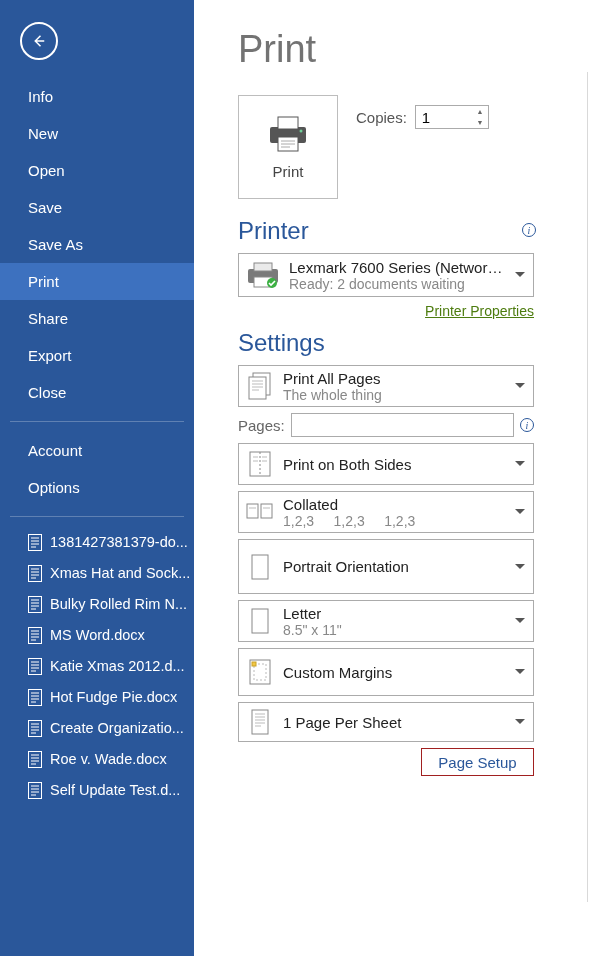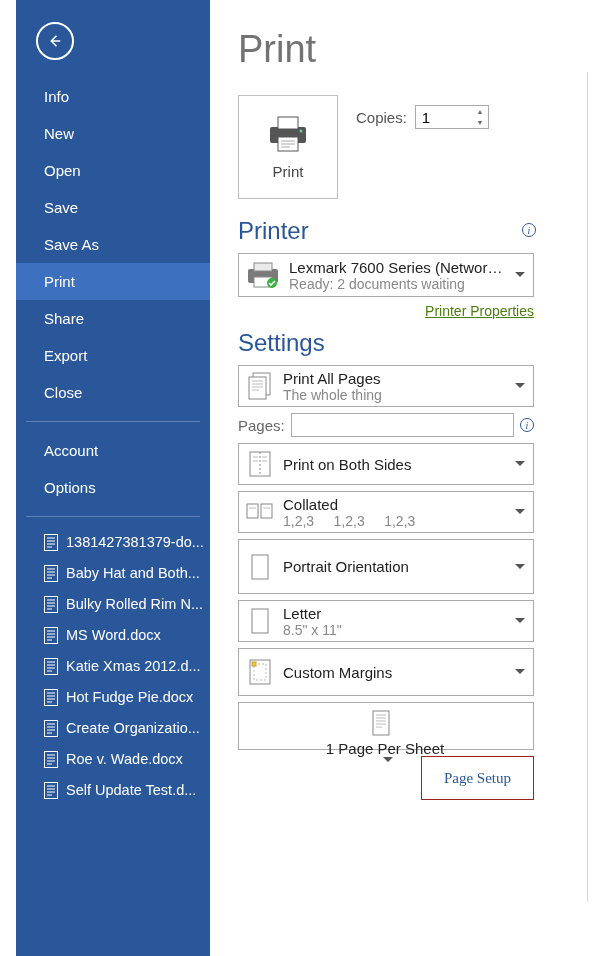--- a/index.html
+++ b/index.html
@@ -6,21 +6,21 @@
   body {
     font-family: "Segoe UI", Tahoma, sans-serif;
     background: #fff;
     width: 592px;
     height: 956px;
     overflow: hidden;
     position: relative;
   }
   .sidebar {
     position: absolute;
-    left: 16px; top: 0;
+    left: 0; top: 0;
     width: 194px;
     height: 956px;
     background: #2a579a;
     color: #fff;
     font-size: 15px;
   }
   .back-btn {
     width: 38px; height: 38px;
     border: 2px solid #fff;
     border-radius: 50%;
@@ -206,28 +206,27 @@
     color: #2a579a;
     font-size: 10px;
     text-align: center;
     line-height: 13px;
     font-style: italic;
     font-family: serif;
     cursor: pointer;
   }
   .page-setup-box {
     width: 113px;
-    height: 44px;
+    height: 28px;
     border: 1.5px solid #a12020;
     margin-left: 183px;
     margin-top: 2px;
     display: flex;
     align-items: center;
     justify-content: center;
-    font-family: Liberation Serif, serif;
   }
   .page-setup-box span {
     font-size: 15px;
     color: #2a579a;
     cursor: pointer;
   }
   .right-edge {
     position: absolute;
     right: 4px;
     top: 72px;
@@ -270,21 +269,21 @@
     <span>1381427381379-do...</span>
   </div>
   <div class="recent-item">
     <svg class="doc-icon" viewBox="0 0 14 17">
         <rect x="0.5" y="0.5" width="13" height="16" fill="none" stroke="#fff"></rect>
         <line x1="3" y1="4" x2="11" y2="4" stroke="#fff"></line>
         <line x1="3" y1="7" x2="11" y2="7" stroke="#fff"></line>
         <line x1="3" y1="10" x2="11" y2="10" stroke="#fff"></line>
         <line x1="3" y1="13" x2="8" y2="13" stroke="#fff"></line>
       </svg>
-    <span>Baby Hat and Both...</span>
+    <span>Xmas Hat and Sock...</span>
   </div>
   <div class="recent-item">
     <svg class="doc-icon" viewBox="0 0 14 17">
         <rect x="0.5" y="0.5" width="13" height="16" fill="none" stroke="#fff"></rect>
         <line x1="3" y1="4" x2="11" y2="4" stroke="#fff"></line>
         <line x1="3" y1="7" x2="11" y2="7" stroke="#fff"></line>
         <line x1="3" y1="10" x2="11" y2="10" stroke="#fff"></line>
         <line x1="3" y1="13" x2="8" y2="13" stroke="#fff"></line>
       </svg>
     <span>Bulky Rolled Rim N...</span>
@@ -511,21 +510,21 @@
         </svg>
     </div>
     <div class="dd-text">
       <div class="dd-title">Custom Margins</div>
     </div>
     <svg class="dd-arrow" width="10" height="6" viewBox="0 0 10 6">
         <path d="M0 0 L5 5 L10 0" fill="#555"></path>
       </svg>
   </div>
 
-  <div class="dropdown" style="height:48px;flex-direction:column;">
+  <div class="dropdown" style="height:40px;">
     <div class="dd-icon small">
       <svg width="22" height="28" viewBox="0 0 22 28">
           <rect x="3" y="2" width="16" height="24" fill="#fff" stroke="#888"></rect>
           <line x1="6" y1="6" x2="16" y2="6" stroke="#bbb"></line>
           <line x1="6" y1="9" x2="16" y2="9" stroke="#bbb"></line>
           <line x1="6" y1="12" x2="16" y2="12" stroke="#bbb"></line>
           <line x1="6" y1="15" x2="16" y2="15" stroke="#bbb"></line>
           <line x1="6" y1="18" x2="12" y2="18" stroke="#bbb"></line>
         </svg>
     </div>

